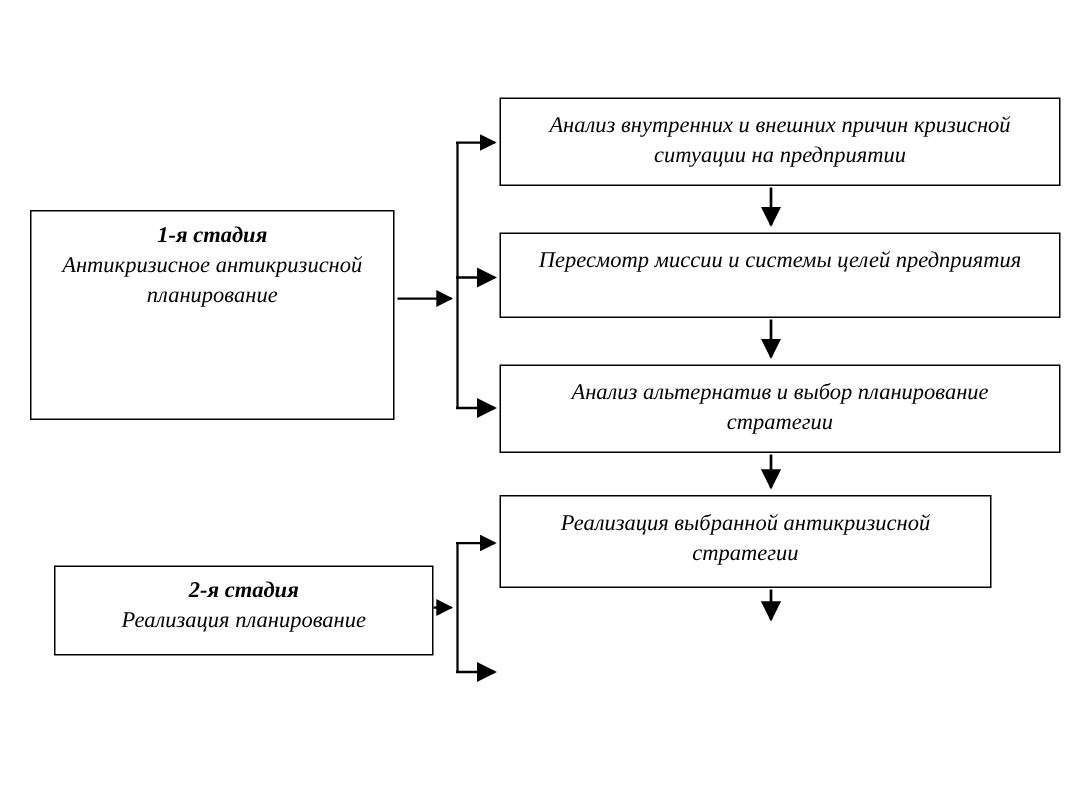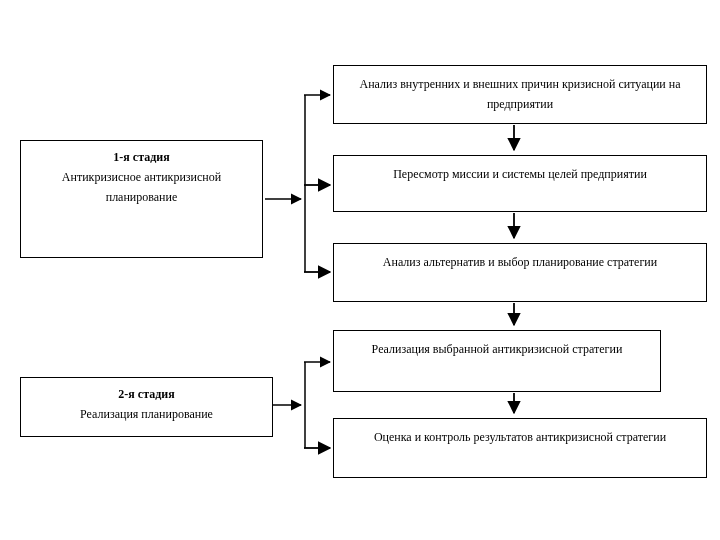--- a/index.html
+++ b/index.html
@@ -23,34 +23,35 @@
     width: 720px;
     height: 540px;
     pointer-events: none;
   }
   .box {
     position: absolute;
     box-sizing: border-box;
     border: 1.5px solid #000000;
     background: #ffffff;
     text-align: center;
-    font-size: 12px;
+    font-size: 15px;
     line-height: 20px;
+    font-style: italic;
   }
   .stage-box {
     padding: 6px 10px 0 10px;
   }
   .stage-title {
     font-weight: bold;
   }
   .step-box {
     padding: 8px 16px 0 16px;
   }
-  #stage-box-1 { left: 20px;  top: 140px; width: 243px; height: 118px; text-align: center; }
-  #stage-box-2 { left: 20px;  top: 377px; width: 253px; height: 60px;  }
+  #stage-box-1 { left: 20px;  top: 140px; width: 243px; height: 140px; text-align: center; }
+  #stage-box-2 { left: 36px;  top: 377px; width: 253px; height: 60px;  }
   #step-box-1  { left: 333px; top: 65px;  width: 374px; height: 59px;  }
   #step-box-2  { left: 333px; top: 155px; width: 374px; height: 57px;  }
   #step-box-3  { left: 333px; top: 243px; width: 374px; height: 59px;  }
   #step-box-4  { left: 333px; top: 330px; width: 328px; height: 62px;  }
   #step-box-5  { left: 333px; top: 418px; width: 374px; height: 60px;  }
 </style>
 </head>
 <body>
 
 <div class="canvas">
@@ -91,28 +92,25 @@
   <div class="box stage-box" id="stage-box-2">
     <div class="stage-title">2-я стадия</div>
     <div class="stage-subtitle">Реализация планирование</div>
   </div>
 
   <div class="box step-box" id="step-box-1">
     <span>Анализ внутренних и внешних причин кризисной ситуации на предприятии</span>
   </div>
 
   <div class="box step-box" id="step-box-2">
-    <span>Пересмотр миссии и системы целей предприятии</span>
+    <span>Пересмотр миссии и системы целей предприятия</span>
   </div>
 
   <div class="box step-box" id="step-box-3">
     <span>Анализ альтернатив и выбор планирование стратегии</span>
   </div>
 
   <div class="box step-box" id="step-box-4">
     <span>Реализация выбранной антикризисной стратегии</span>
   </div>
 
-  <div class="box step-box" id="step-box-5">
-    <span>Оценка и контроль результатов антикризисной стратегии</span>
-  </div>
 
 </div>
 
 </body></html>

